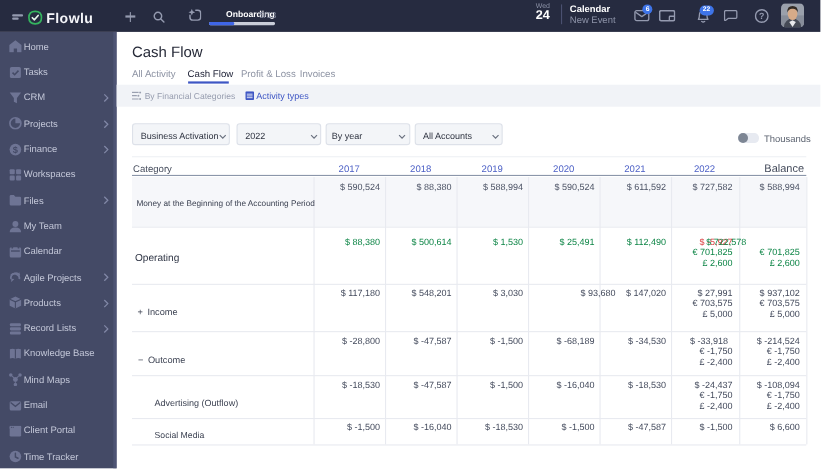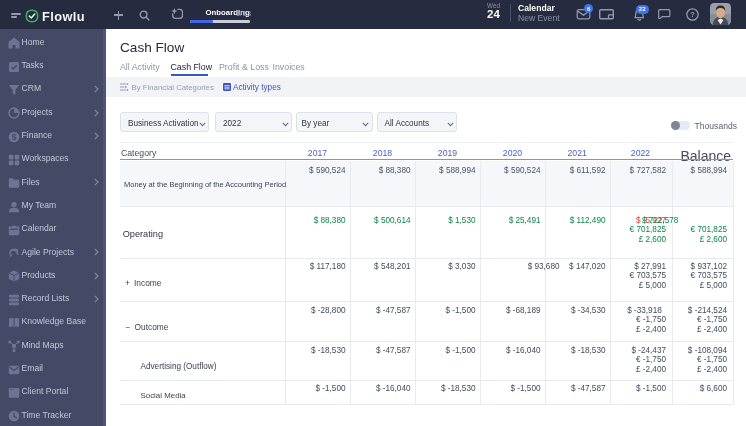--- a/index.html
+++ b/index.html
@@ -229,21 +229,21 @@
 <div class="abs" style="left:670.5px;top:121.3px;width:19px;height:8.4px;border-radius:4.2px;background:#e7eaf1;"></div>
 <div class="abs" style="left:671px;top:120.8px;width:9.4px;height:9.4px;border-radius:50%;background:#7d8694;"></div>
 <div class="abs" style="left:694.5px;top:121px;font-size:8.6px;color:#5c6370;">Thousands</div>
 <div class="abs" style="left:121px;top:147.6px;font-size:8.7px;color:#454c5c;">Category</div>
 <div class="abs" style="left:297.5px;top:147.6px;width:40px;text-align:center;font-size:8.7px;color:#4a5ec5;">2017</div>
 <div class="abs" style="left:362.5px;top:147.6px;width:40px;text-align:center;font-size:8.7px;color:#4a5ec5;">2018</div>
 <div class="abs" style="left:427.5px;top:147.6px;width:40px;text-align:center;font-size:8.7px;color:#4a5ec5;">2019</div>
 <div class="abs" style="left:492.5px;top:147.6px;width:40px;text-align:center;font-size:8.7px;color:#4a5ec5;">2020</div>
 <div class="abs" style="left:557.2px;top:147.6px;width:40px;text-align:center;font-size:8.7px;color:#4a5ec5;">2021</div>
 <div class="abs" style="left:620.5px;top:147.6px;width:40px;text-align:center;font-size:8.7px;color:#4a5ec5;">2022</div>
-<div class="abs" style="left:658px;top:147.6px;width:73px;text-align:right;font-size:14px;color:#454c5c;">Balance</div>
+<div class="abs" style="left:658px;top:147.6px;width:73px;text-align:right;font-size:10px;color:#454c5c;">Balance</div>
 <div class="abs" style="left:120px;top:158.6px;width:613px;height:1.8px;background:#8b96aa;"></div>
 <div class="abs" style="left:120px;top:141.5px;width:613px;height:1px;background:#eef0f4;"></div>
 <div class="abs" style="left:120px;top:161px;width:613px;height:45.3px;background:#f6f7fa;"></div>
 <div class="abs" style="left:285.0px;top:161px;width:1px;height:243px;background:#e8eaf0;"></div>
 <div class="abs" style="left:350.0px;top:161px;width:1px;height:243px;background:#e8eaf0;"></div>
 <div class="abs" style="left:415.0px;top:161px;width:1px;height:243px;background:#e8eaf0;"></div>
 <div class="abs" style="left:480.0px;top:161px;width:1px;height:243px;background:#e8eaf0;"></div>
 <div class="abs" style="left:545.0px;top:161px;width:1px;height:243px;background:#e8eaf0;"></div>
 <div class="abs" style="left:609.5px;top:161px;width:1px;height:243px;background:#e8eaf0;"></div>
 <div class="abs" style="left:671.5px;top:161px;width:1px;height:243px;background:#e8eaf0;"></div>

